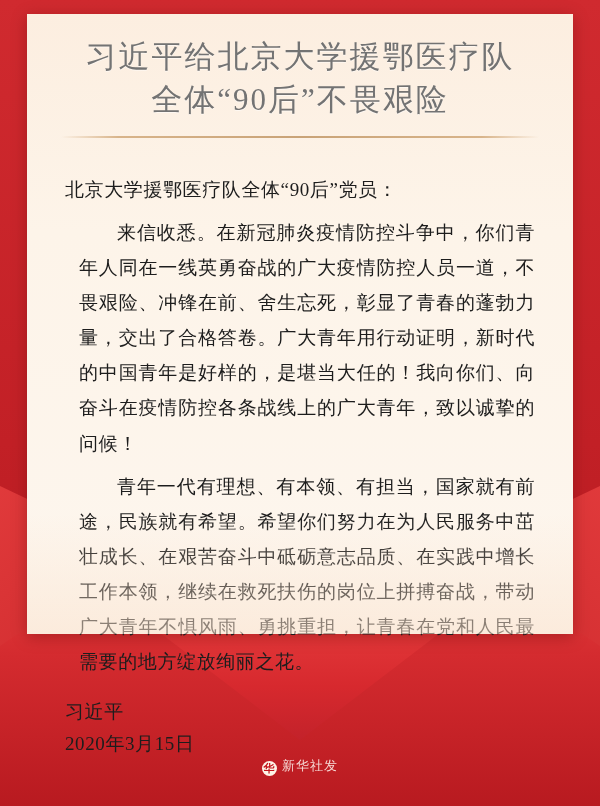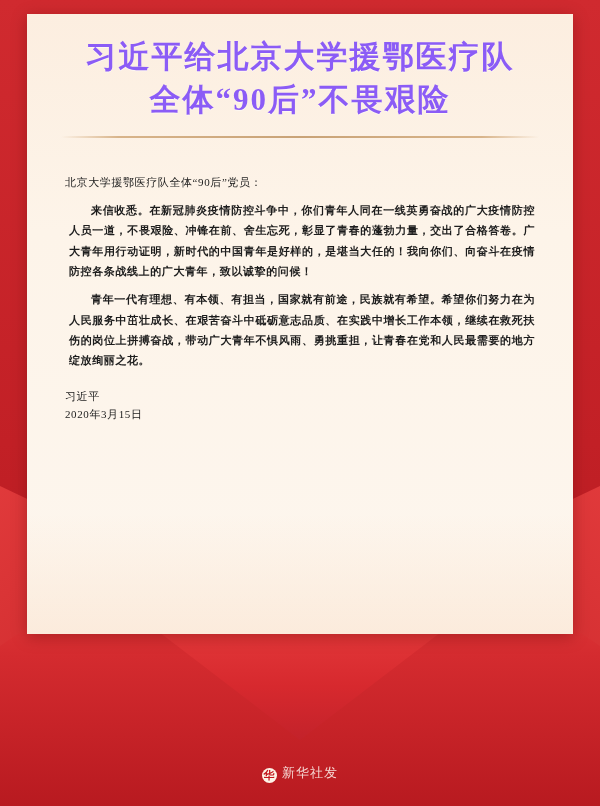--- a/index.html
+++ b/index.html
@@ -95,62 +95,61 @@
     height: 250px;
     background: linear-gradient(180deg, #e8403f 0%, #d42b2f 40%, #b81a20 100%);
     clip-path: polygon(0 36%, 22% 0, 78% 0, 100% 36%, 100% 100%, 0 100%);
   }
   .title-block {
     position: relative;
     padding: 22px 34px 14px 34px;
     text-align: center;
   }
   .title-line {
-    color: #8b5cf6;
+    color: #737373;
     font-family: "Liberation Serif", "DejaVu Serif", serif;
-    font-weight: bold;
+    font-weight: normal;
     font-size: 31px;
     letter-spacing: 2px;
     line-height: 1.38;
     text-shadow: 0 1px 0 rgba(255,255,255,0.5);
   }
   .title-rule {
     margin: 14px auto 0 auto;
     width: 478px;
     height: 2px;
     background: linear-gradient(90deg, rgba(195,22,28,0) 0%, #d8b48a 12%, #c9a377 50%, #d8b48a 88%, rgba(195,22,28,0) 100%);
   }
   .body-block {
     position: relative;
     padding: 10px 38px 0 38px;
     color: #1d1d1d;
-    font-size: 11px;
+    font-size: 19px;
     line-height: 1.85;
     letter-spacing: 0.6px;
     text-align: justify;
   }
   .salutation {
     margin: 10px 0 4px 0;
   }
   .para {
     text-indent: 2em;
-    margin: 8px 0 0 4px;
-    font-weight: bold;
+    margin: 8px 0 0 14px;
   }
   .sign {
     margin-top: 16px;
     padding-right: 56px;
     line-height: 1.7;
   }
   .sign div { white-space: nowrap; }
   
   .footer {
     position: absolute;
     left: 0;
-    bottom: 23px;
+    bottom: 30px;
     width: 600px;
     text-align: center;
     color: #f6d9d5;
     font-size: 13px;
     font-family: "Liberation Sans", sans-serif;
     letter-spacing: 1px;
   }
   .footer .logo-dot {
     display: inline-block;
     width: 15px; height: 15px;

